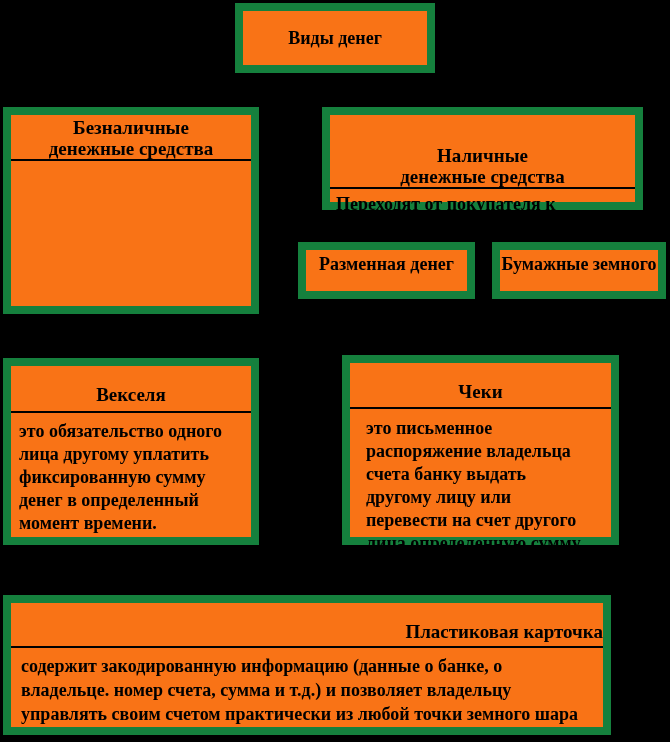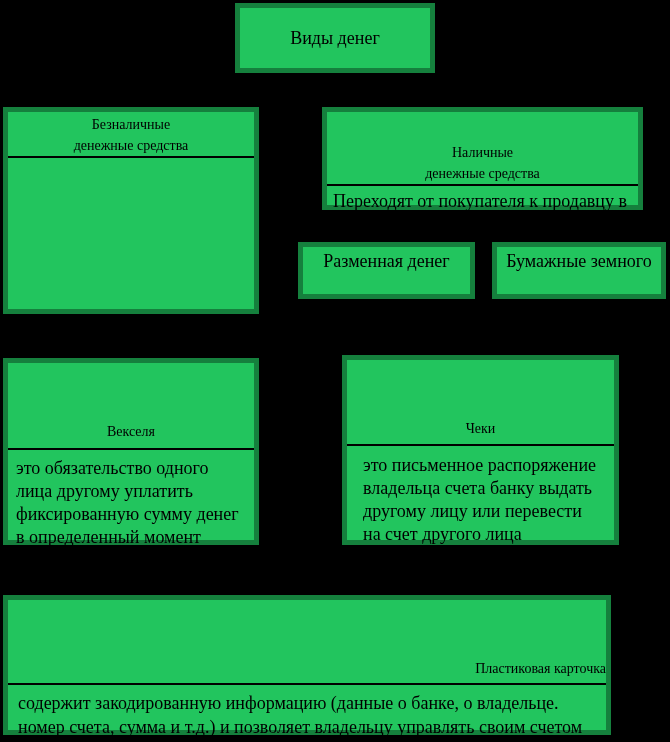--- a/index.html
+++ b/index.html
@@ -9,34 +9,34 @@
     position:relative;
     font-family:"Liberation Serif", serif;
     overflow:hidden;
   }
   .canvas{
     position:absolute;left:0;top:0;width:670px;height:742px;
     background:#000;
   }
   .box{
     position:absolute;
-    background:#22c55e;
-    border:5px solid #15803d;
+    background:#f97316;
+    border:8px solid #15803d;
     box-sizing:border-box;
     color:#000;
-    font-weight:normal;
+    font-weight:bold;
   }
   .box-header{
     border-bottom:2px solid #000;
     text-align:center;
-    font-size:14px;
+    font-size:19px;
     box-sizing:border-box;
   }
   .hdr-line{line-height:21px;}
-  .hdr-top{padding-top:19px;line-height:20px;margin-top:40px;}
+  .hdr-top{padding-top:19px;line-height:20px;}
   .box-body{
     font-size:18px;
     box-sizing:border-box;
   }
   .left-text{text-align:left;}
 
   
   #box-title{
     left:235px;top:3px;width:200px;height:70px;
     display:flex;align-items:center;justify-content:center;

